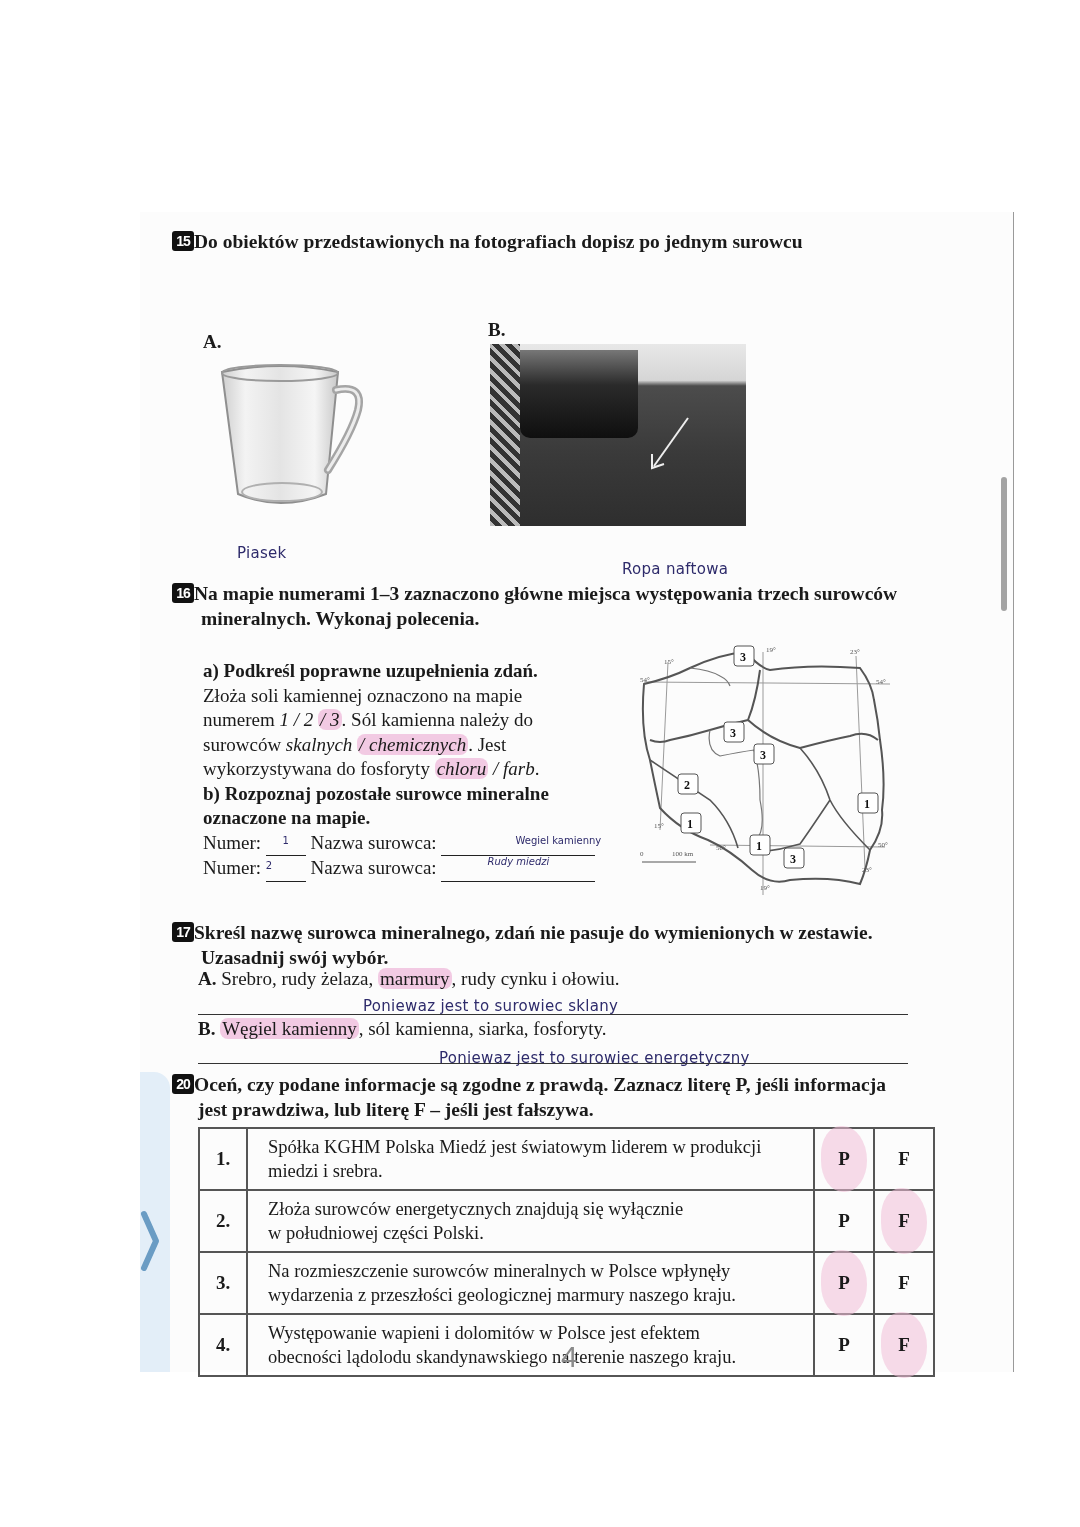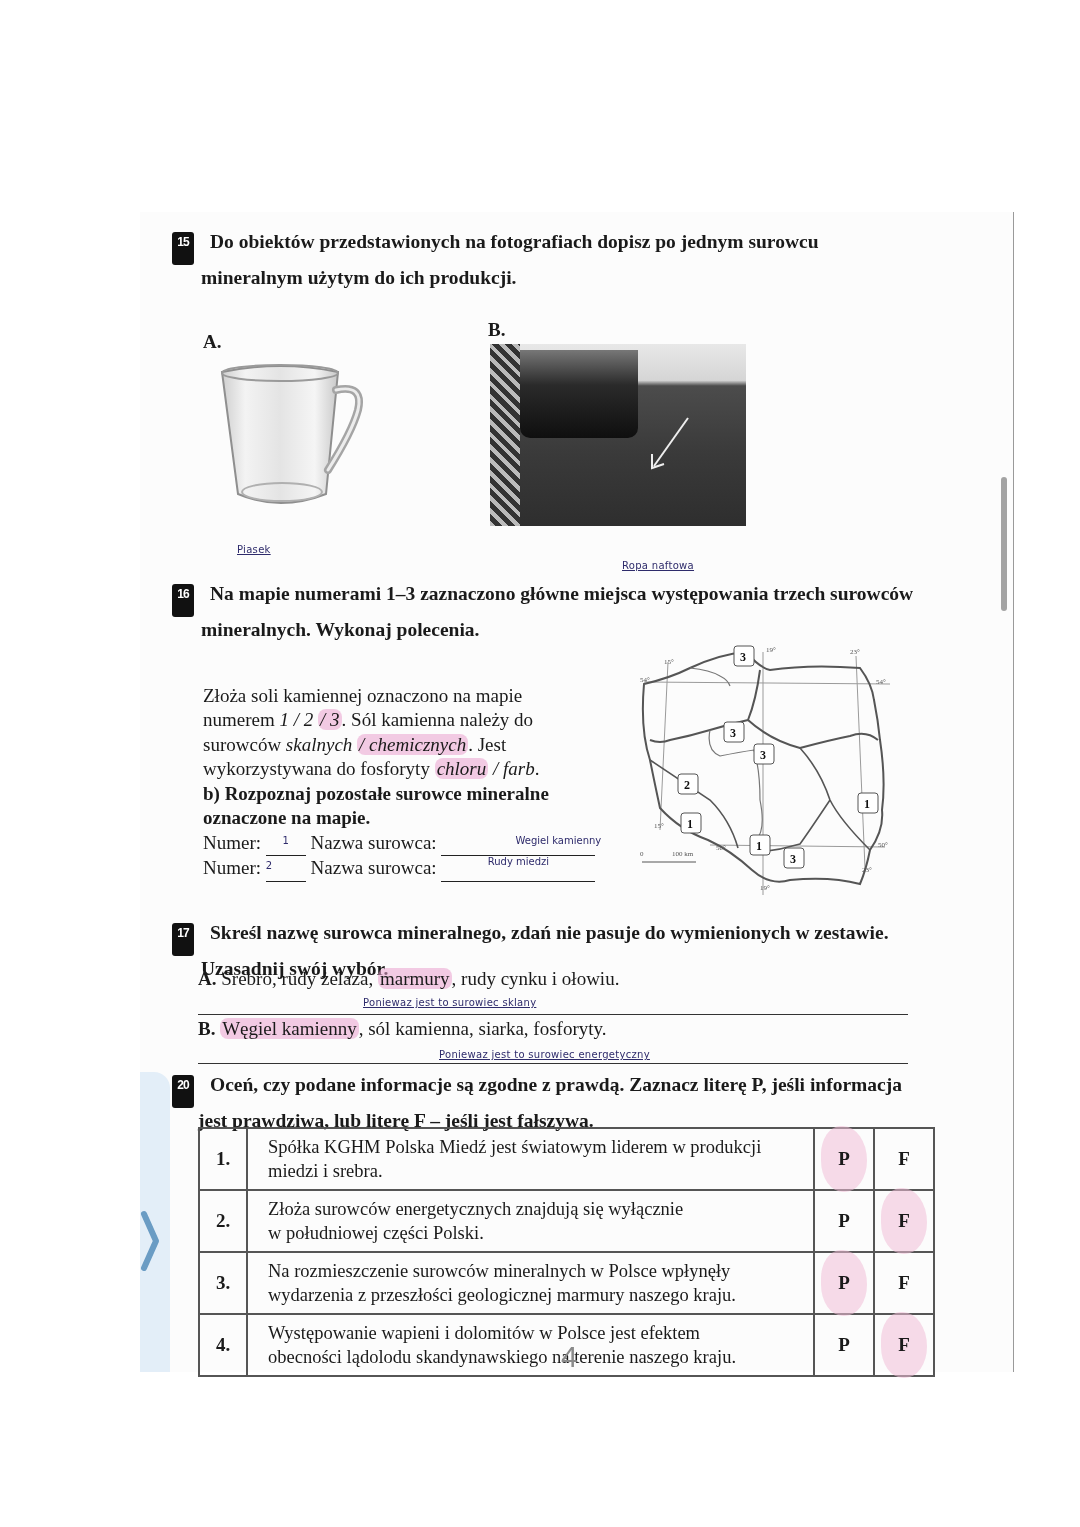--- a/index.html
+++ b/index.html
@@ -15,30 +15,29 @@
   .scrollbar { position: absolute; left: 1001px; top: 477px; width: 6px; height: 134px; background: #a3a3a3; border-radius: 3px; }
   .side-panel {
     position: absolute; left: 140px; top: 1072px; width: 30px; height: 300px;
     background: #e3eef8; border-top-right-radius: 16px;
   }
   .side-chevron { position: absolute; left: 138px; top: 1208px; width: 24px; height: 66px; }
 
   .q { position: absolute; font-weight: bold; font-size: 19.5px; line-height: 25px; }
   .qnum {
     display: inline-block; background: #111; color: #fff; font-family: "Liberation Sans", sans-serif;
-    font-size: 12px; font-weight: bold; width: 22px; height: 33px; line-height: 20px;
-    text-align: center; border-radius: 3px; margin-right: 16px; vertical-align: 2px; letter-spacing: -1px;
+    font-size: 14px; font-weight: bold; width: 22px; height: 20px; line-height: 20px;
+    text-align: center; border-radius: 3px; margin-right: 0; vertical-align: 2px; letter-spacing: -1px;
   }
   .indent { padding-left: 29px; }
 
   .label-ab { position: absolute; font-weight: bold; font-size: 19px; }
   .hand {
-    position: absolute; font-family: "DejaVu Sans", sans-serif; font-size: 10px; color: #2e2b6b;
+    position: absolute; font-family: "DejaVu Sans", sans-serif; font-size: 15px; color: #2e2b6b;
     letter-spacing: 0.3px;
-    text-decoration: underline;
   }
 
   .mug { position: absolute; left: 218px; top: 362px; width: 146px; height: 148px; }
   .photo {
     position: absolute; left: 490px; top: 344px; width: 256px; height: 182px; overflow: hidden;
     background: linear-gradient(180deg, #e8e8e8 0%, #d5d5d5 20%, #4c4c4c 23%, #3a3a3a 60%, #2e2e2e 100%);
   }
 
   .task16 { position: absolute; left: 203px; top: 659px; width: 420px; font-size: 19px; line-height: 24.5px; }
   .task16 b { font-weight: bold; }
@@ -75,21 +74,20 @@
 <div class="page"></div>
 <div class="page-right-border"></div>
 <div class="scrollbar"></div>
 <div class="side-panel"></div>
 <svg class="side-chevron" viewBox="0 0 24 66">
   <polyline points="6,6 18,33 6,60" fill="none" stroke="#6a9cc4" stroke-width="6" stroke-linecap="round" stroke-linejoin="round"></polyline>
 </svg>
 
 <div class="q" style="left:172px; top:229px;">
   <span class="qnum">15</span><span>Do obiektów przedstawionych na fotografiach dopisz po jednym surowcu</span><br>
-  <span class="indent">mineralnym użytym do ich produkcji.</span>
 </div>
 
 <div class="label-ab" style="left:203px; top:331px;">A.</div>
 <div class="label-ab" style="left:488px; top:319px;">B.</div>
 
 <svg class="mug" viewBox="0 0 146 148">
   <defs>
     <linearGradient id="g" x1="0" x2="1">
       <stop offset="0" stop-color="#cfcfcf"></stop>
         <stop offset="0.2" stop-color="#f3f3f3"></stop>
@@ -116,35 +114,35 @@
 
 <div class="hand" style="left:237px; top:544px;">Piasek</div>
 <div class="hand" style="left:622px; top:560px;">Ropa naftowa</div>
 
 <div class="q" style="left:172px; top:581px;">
   <span class="qnum">16</span><span>Na mapie numerami 1–3 zaznaczono główne miejsca występowania trzech surowców</span><br>
   <span class="indent">mineralnych. Wykonaj polecenia.</span>
 </div>
 
 <div class="task16">
-  <br>
+  <b>a) Podkreśl poprawne uzupełnienia zdań.</b><br>
   <span>Złoża soli kamiennej oznaczono na mapie</span><br>
   <span>numerem </span><i>1</i><i> / </i><i>2</i> <i class="hl">/ 3</i><span>. Sól kamienna należy do</span><br>
   <span>surowców </span><i>skalnych</i> <i class="hl">/ chemicznych</i><span>. Jest</span><br>
   <span>wykorzystywana do fosforyty </span><i class="hl">chloru</i><i> / farb</i><span>.</span><br>
   <b>b) Rozpoznaj pozostałe surowce mineralne</b><br>
   <b>oznaczone na mapie.</b><br>
   <span>Numer:</span>
   <span class="blank" style="width:40px;">&nbsp;<span class="hv">1</span></span>
   <span>Nazwa surowca:</span>
   <span class="blank" style="width:154px;">&nbsp;<span class="hv" style="left:60px; right:-20px;">Wegiel kamienny</span></span><br>
   <span>Numer:</span>
   <span class="blank" style="width:40px;">&nbsp;<span class="hv" style="text-align:left;">2</span></span>
   <span>Nazwa surowca:</span>
-  <span class="blank" style="width:154px;">&nbsp;<span class="hv" style="bottom:6px;">Rudy miedzi</span></span>
+  <span class="blank" style="width:154px;font-style:italic;">&nbsp;<span class="hv" style="bottom:6px;">Rudy miedzi</span></span>
 </div>
 
 <svg class="map" viewBox="0 0 280 260" font-family="Liberation Serif, serif">
   <g stroke="#9a9a9a" stroke-width="1" fill="none">
     <line x1="38" y1="22" x2="30" y2="190"></line>
       <line x1="133" y1="12" x2="133" y2="255"></line>
       <line x1="226" y1="16" x2="235" y2="228"></line>
     <line x1="14" y1="42" x2="260" y2="44"></line>
       <line x1="80" y1="205" x2="255" y2="207"></line>
   </g>

